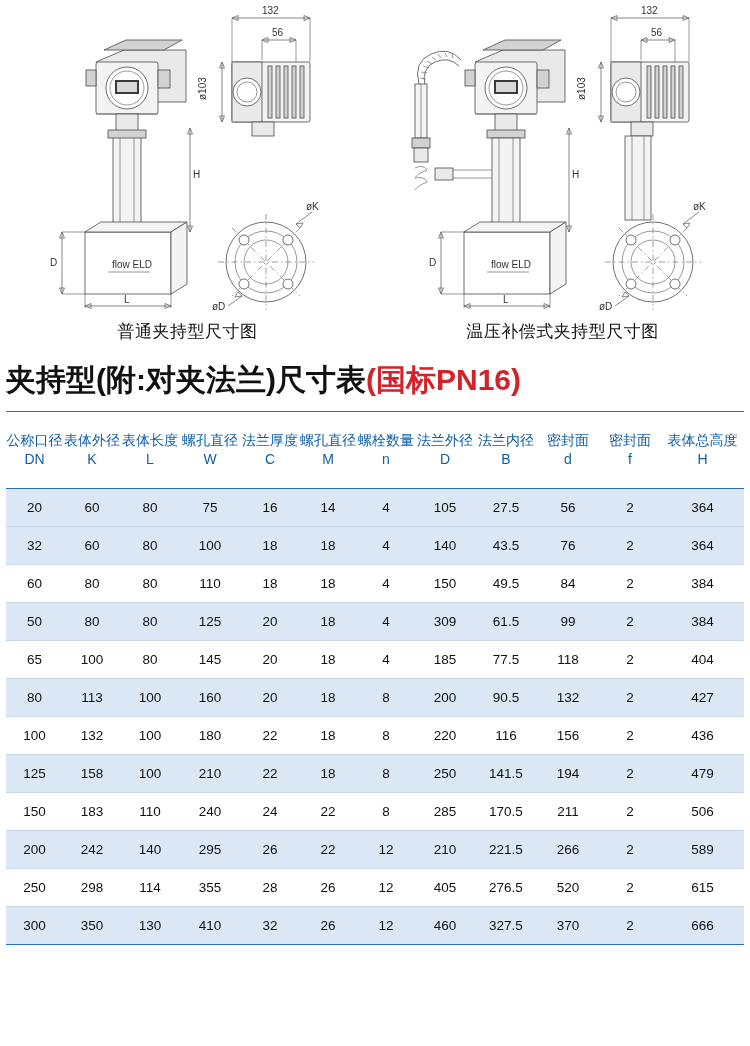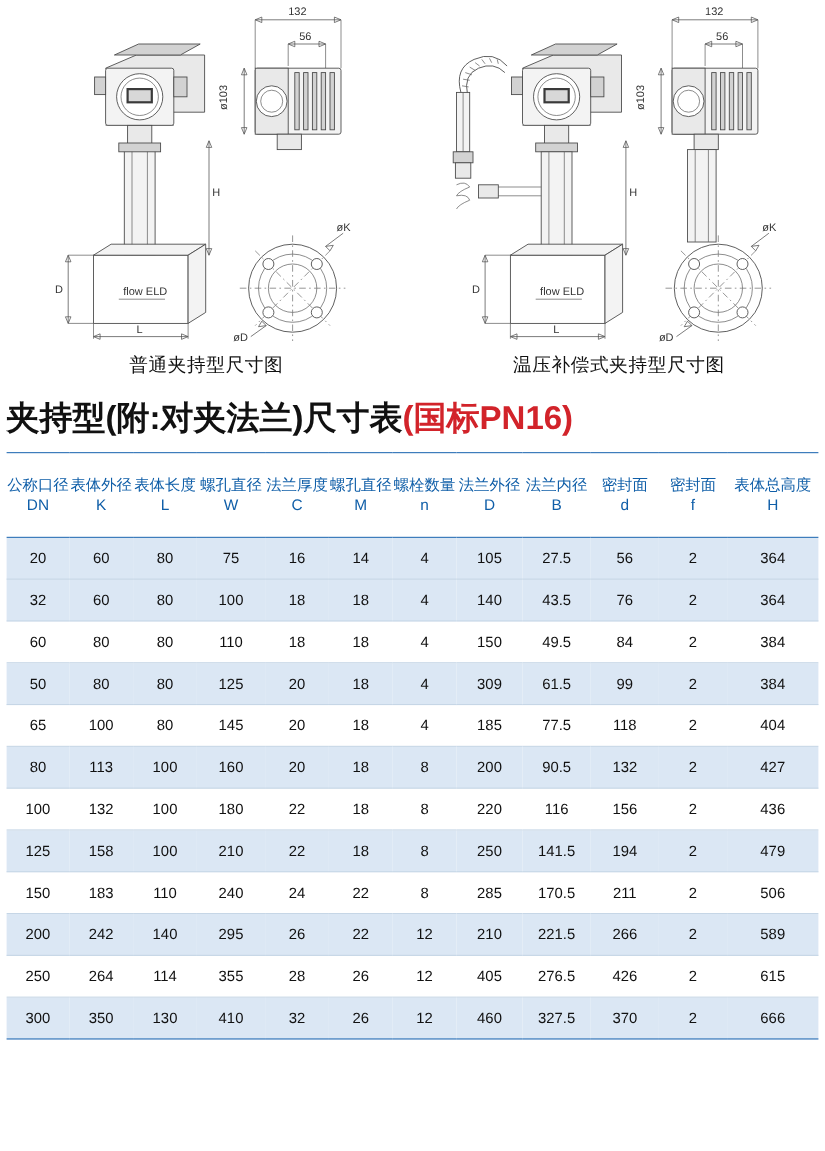--- a/index.html
+++ b/index.html
@@ -587,29 +587,29 @@
           <td>22</td>
           <td>12</td>
           <td>210</td>
           <td>221.5</td>
           <td>266</td>
           <td>2</td>
           <td>589</td>
         </tr>
         <tr class="odd">
           <td>250</td>
-          <td>264</td>
+          <td>298</td>
           <td>114</td>
           <td>355</td>
           <td>28</td>
           <td>26</td>
           <td>12</td>
           <td>405</td>
           <td>276.5</td>
-          <td>426</td>
+          <td>520</td>
           <td>2</td>
           <td>615</td>
         </tr>
         <tr class="even">
           <td>300</td>
           <td>350</td>
           <td>130</td>
           <td>410</td>
           <td>32</td>
           <td>26</td>

